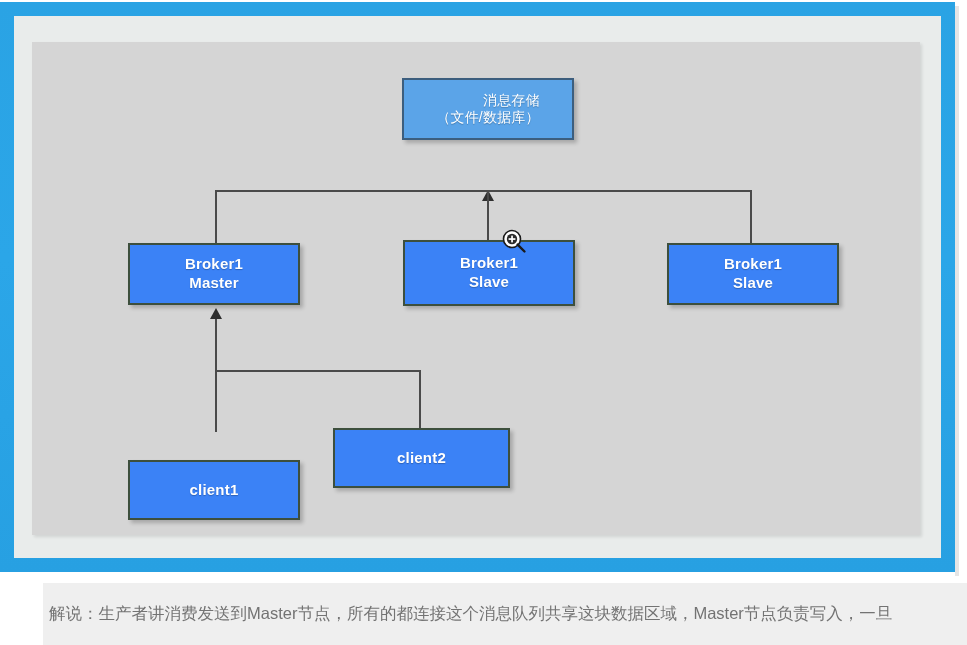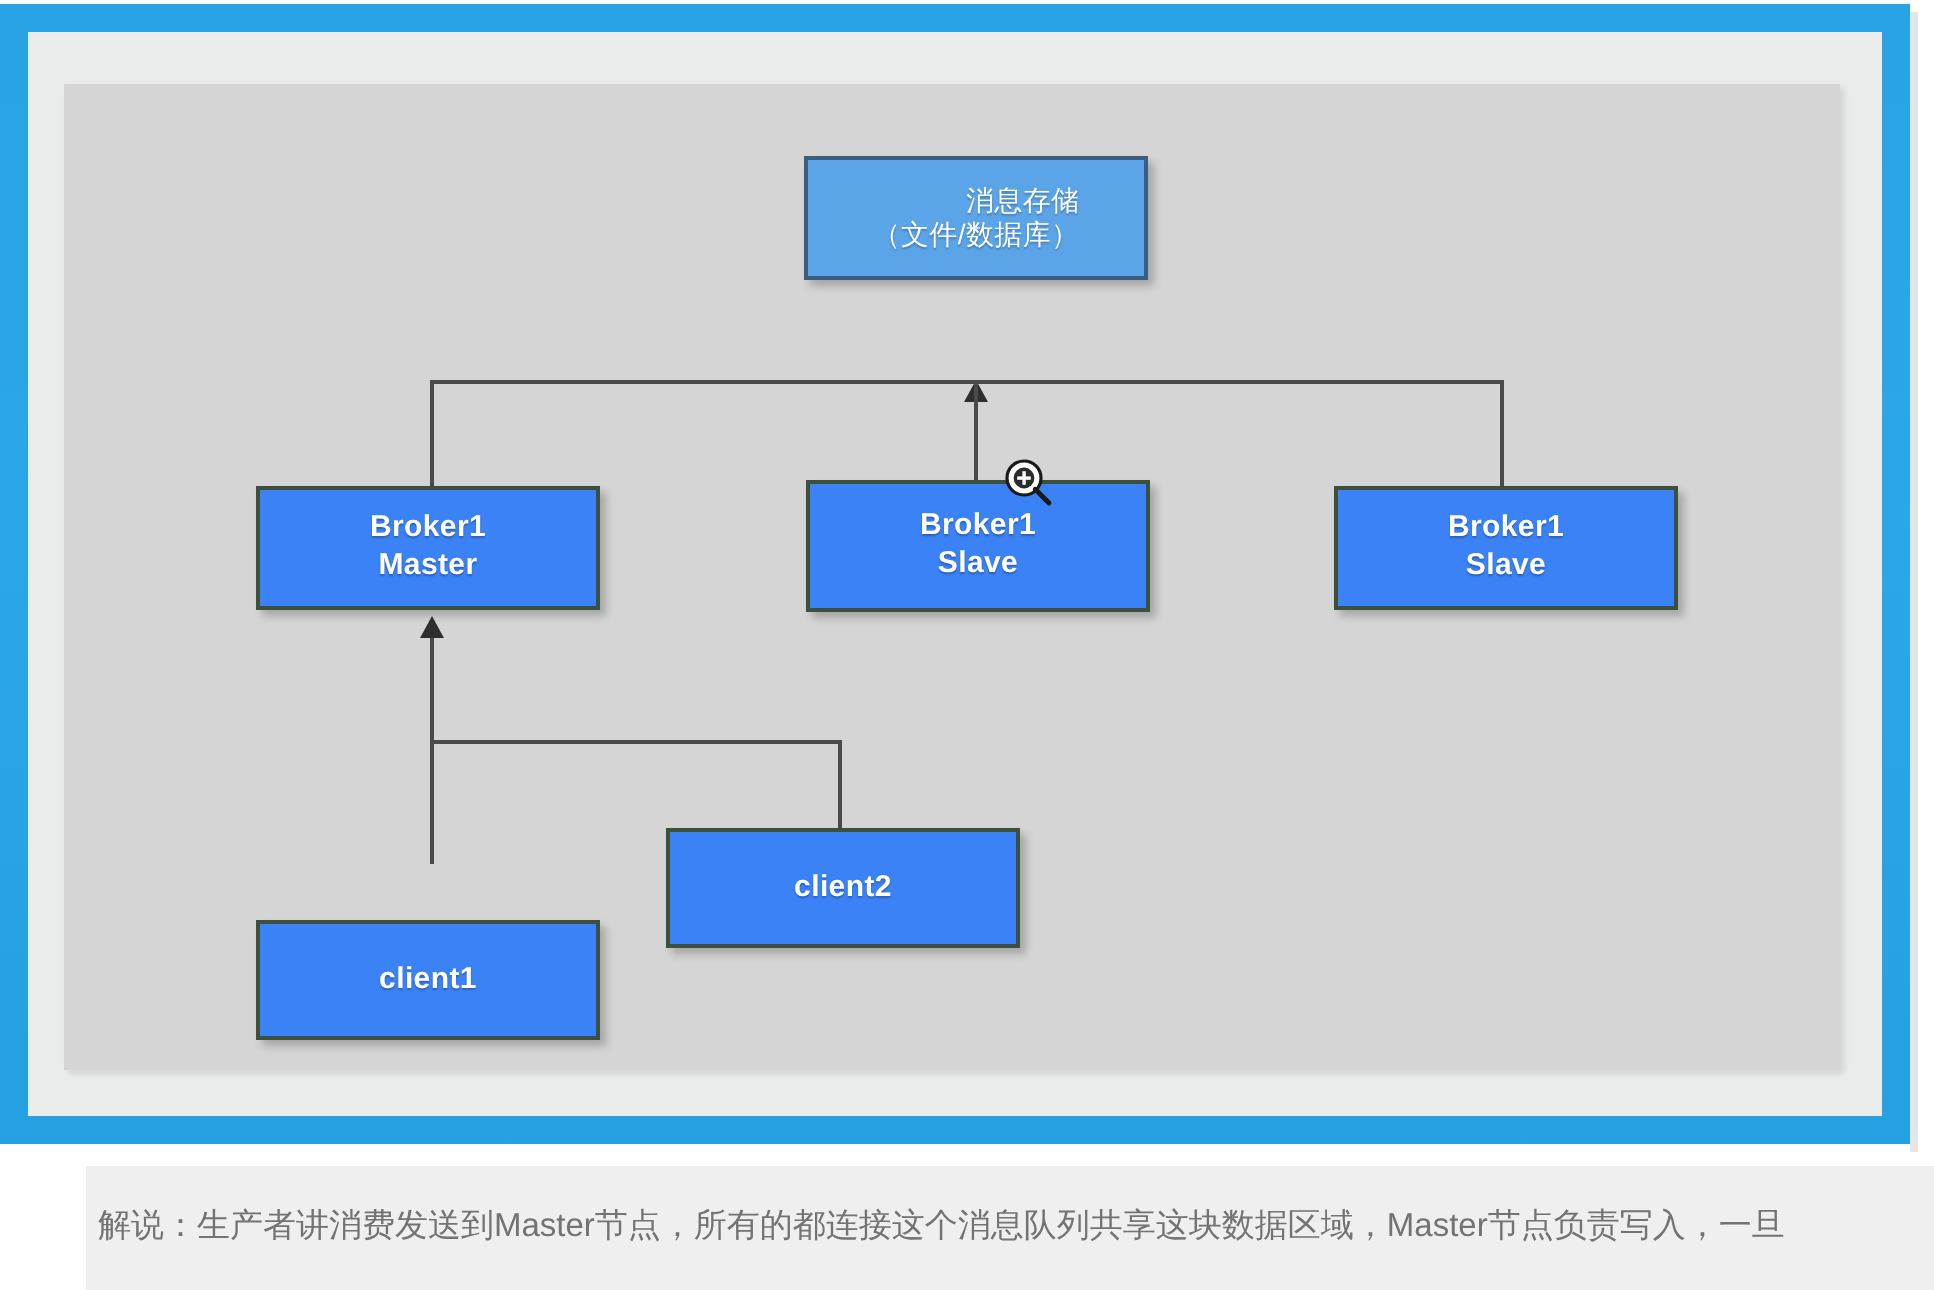--- a/index.html
+++ b/index.html
@@ -81,21 +81,21 @@
     border-color: #3c5e7e;
     font-weight: normal;
   }
 
   
   #node-storage   { left: 402px; top: 78px;  width: 172px; height: 62px; font-size: 14px; text-align: right; }
   #node-broker-master { left: 128px; top: 243px; width: 172px; height: 62px; font-size: 15px; }
   #node-broker-slave-1 { left: 403px; top: 240px; width: 172px; height: 66px; font-size: 15px; }
   #node-broker-slave-2 { left: 667px; top: 243px; width: 172px; height: 62px; font-size: 15px; }
   #node-client1   { left: 128px; top: 432px; width: 172px; height: 60px; font-size: 15px; margin-top: 28px; }
-  #node-client2   { left: 333px; top: 414px; width: 177px; height: 60px; font-size: 15px; }
+  #node-client2   { left: 333px; top: 428px; width: 177px; height: 60px; font-size: 15px; }
 
   
   .conn {
     position: absolute;
     background: #4a4a4a;
   }
   .conn.v { width: 2px; }
   .conn.h { height: 2px; }
 
   .arrowhead {

